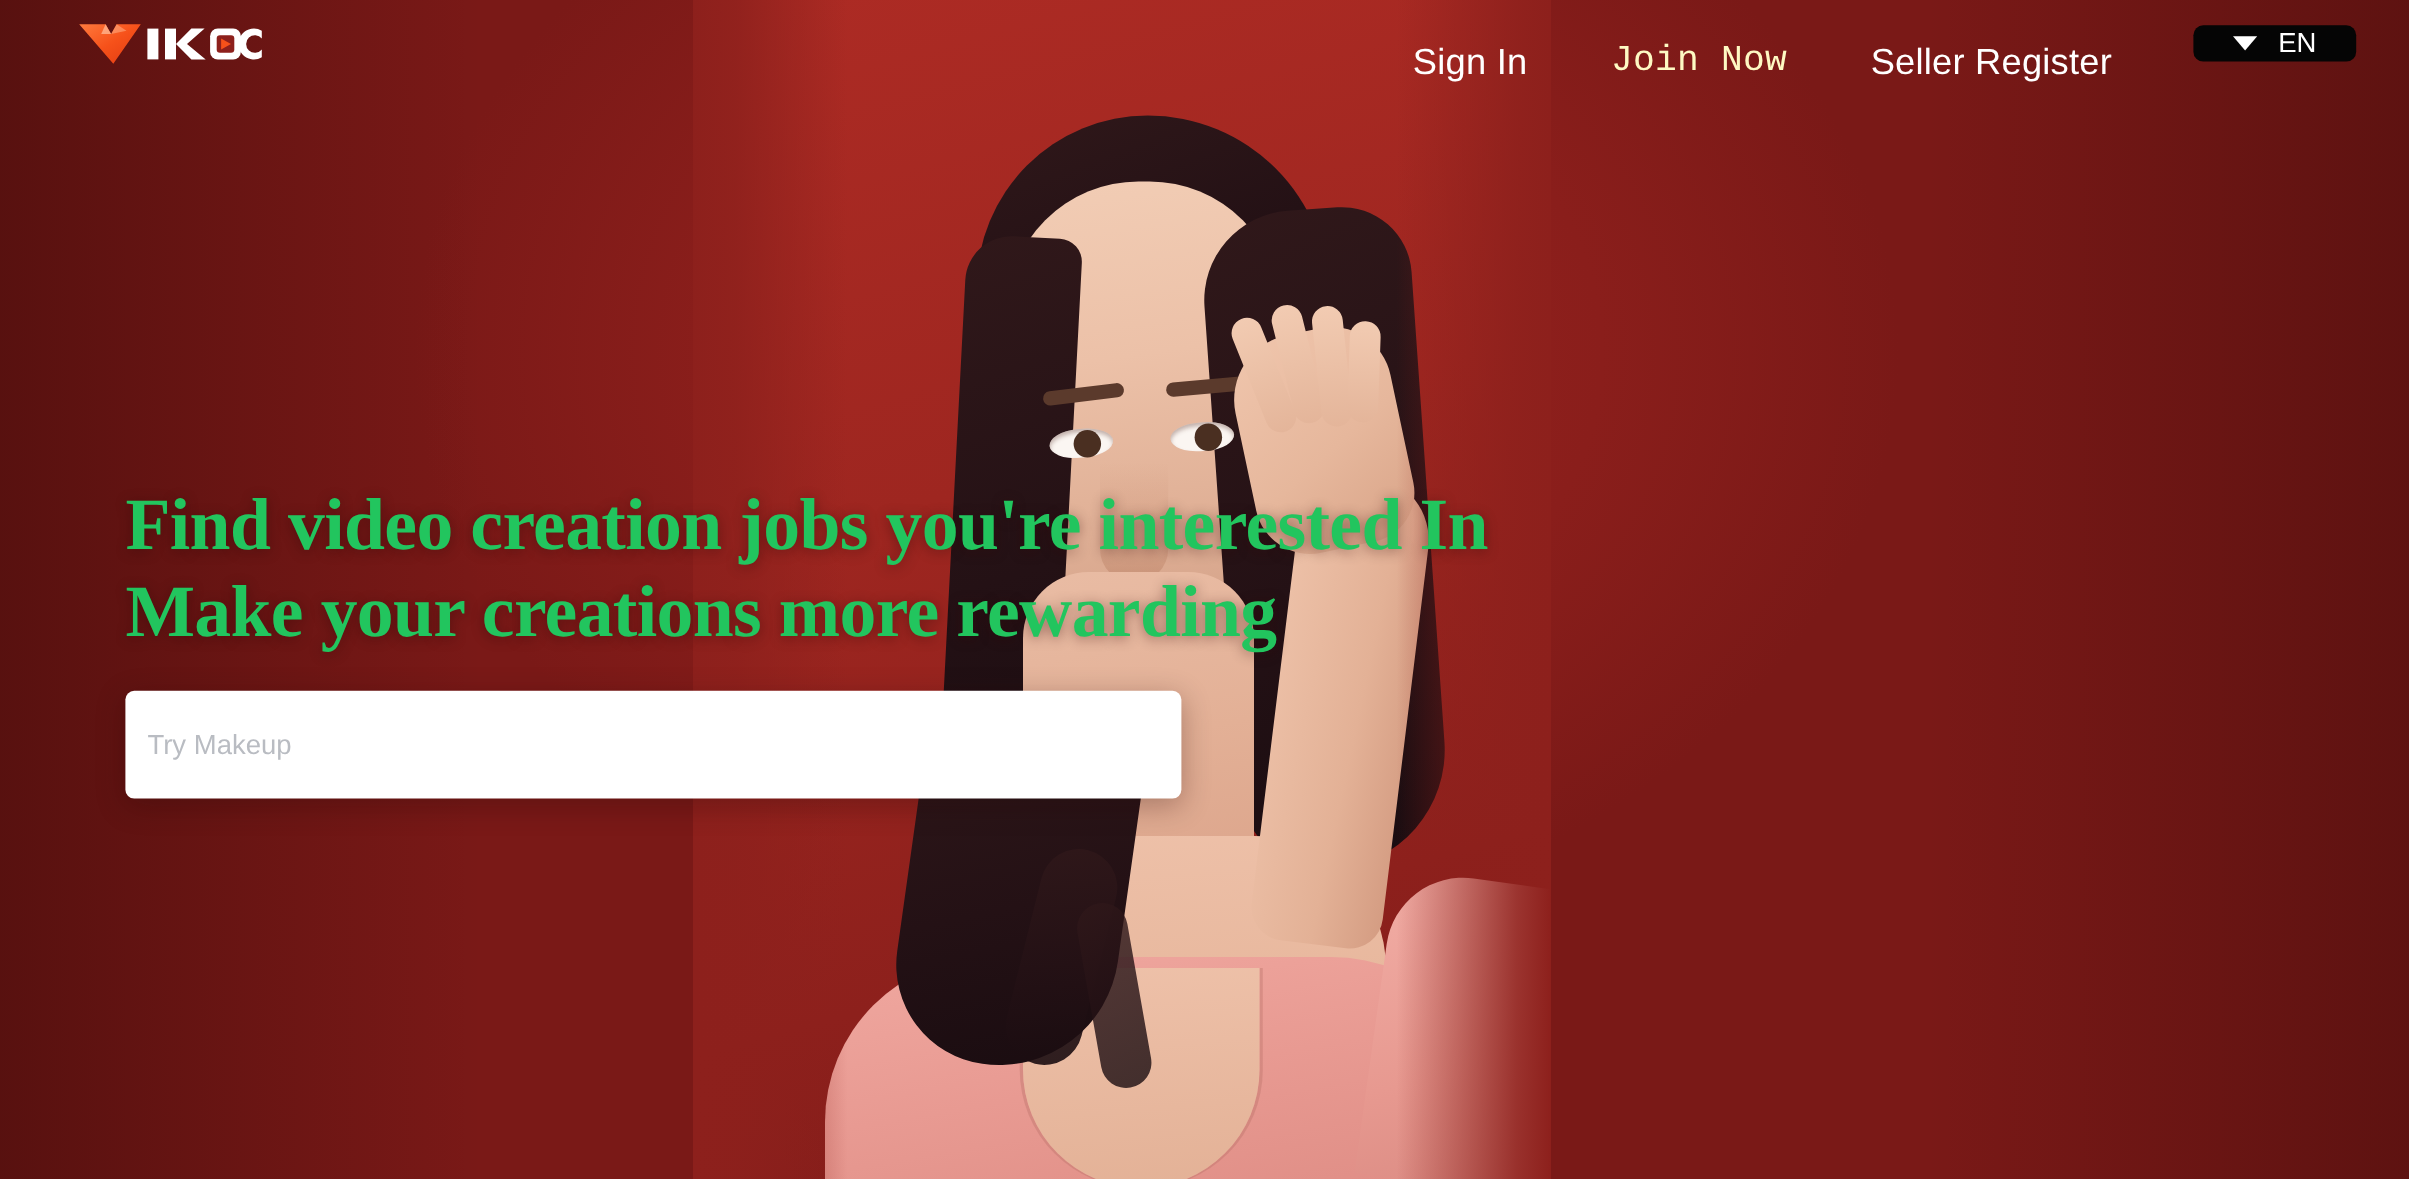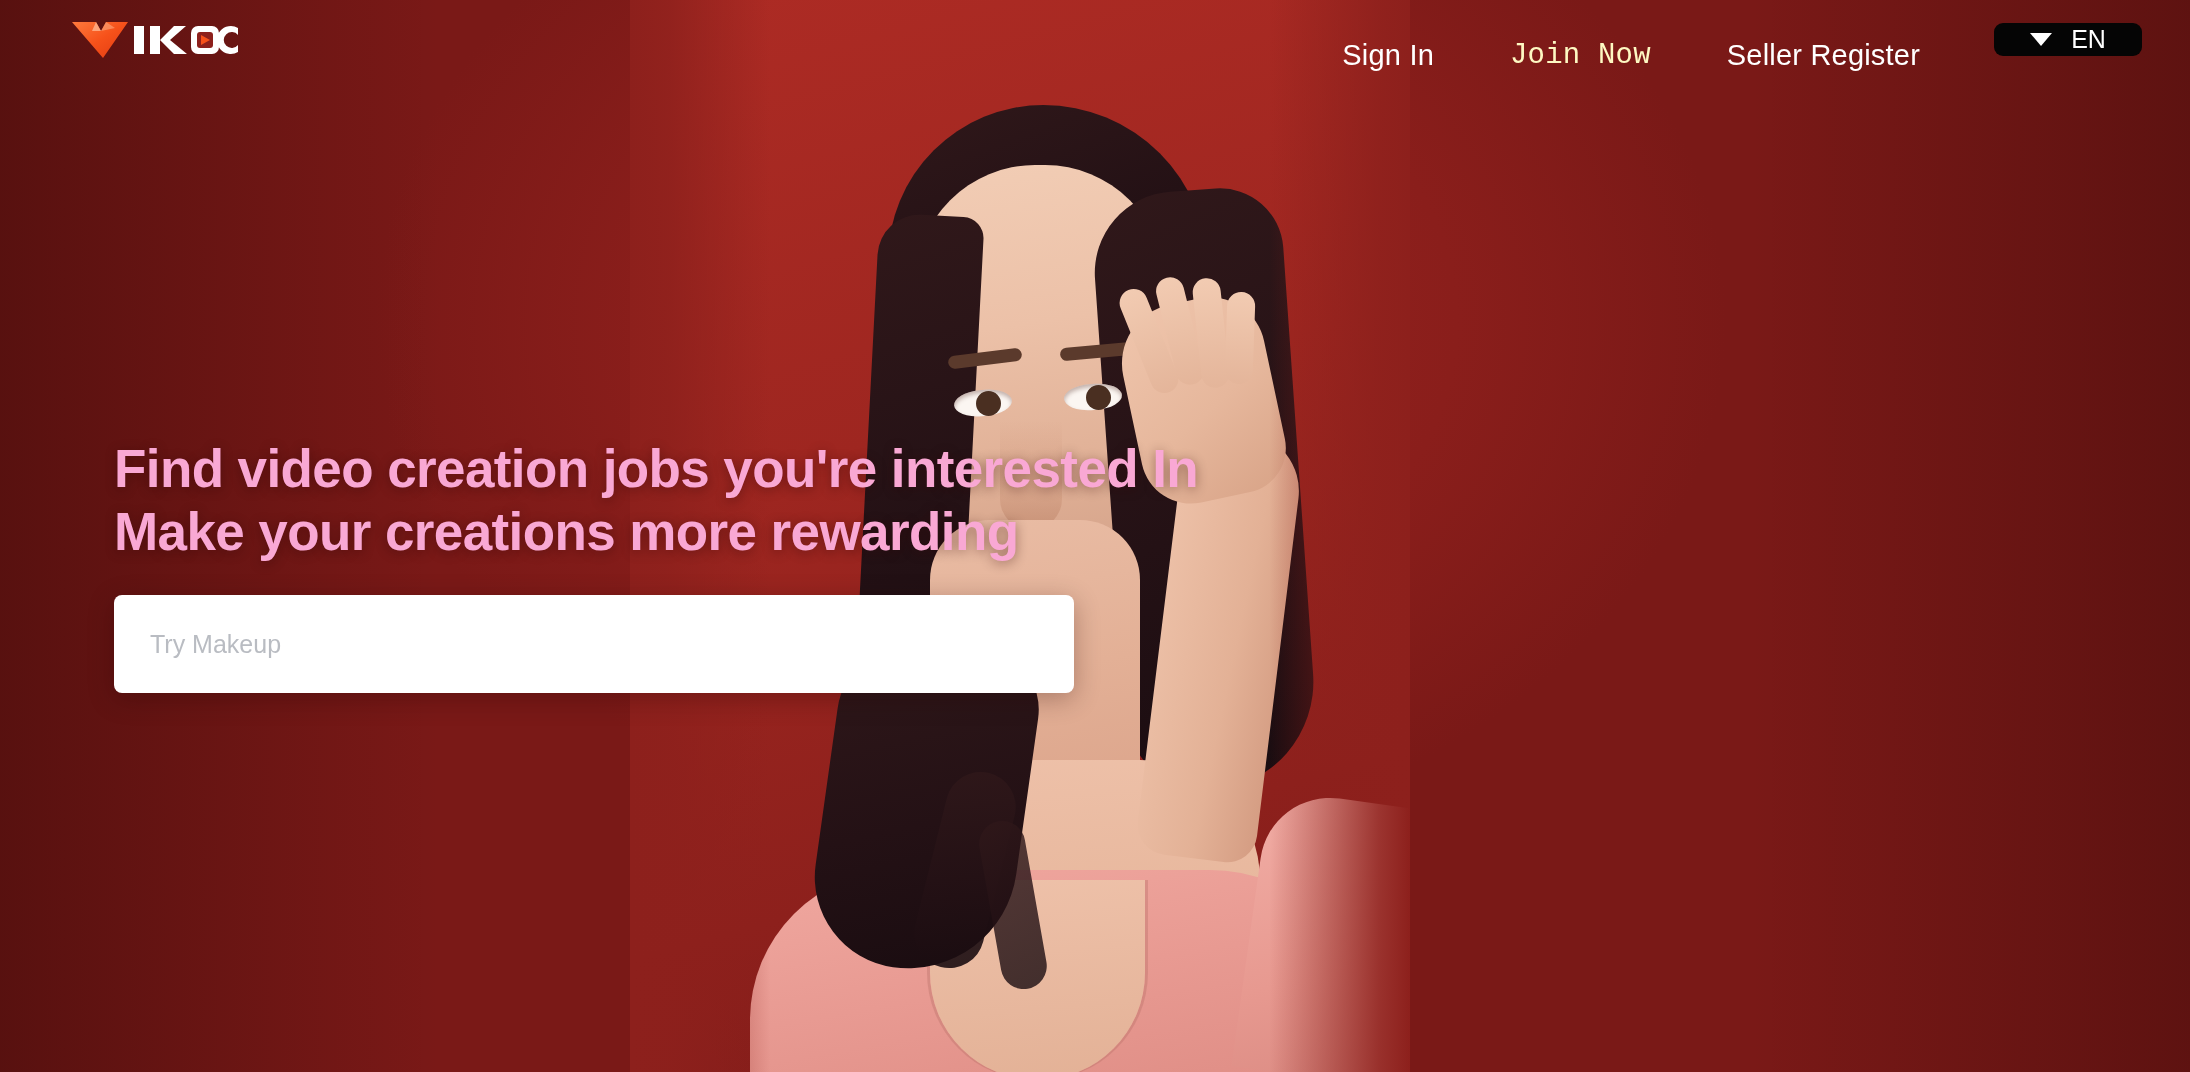--- a/index.html
+++ b/index.html
@@ -203,21 +203,21 @@
     display:flex; align-items:center;
     padding:0 48px 0 70px;
     z-index:40;
   }
   .logo { display:flex; align-items:center; }
   .logo svg { display:block; }
 
   .nav { margin-left:auto; display:flex; align-items:center; }
   .nav-link {
     color:#ffffff;
-    font-size:29px;
+    font-size:33px;
     letter-spacing:.2px;
     text-decoration:none;
     margin-left:76px;
     white-space:nowrap;
     cursor:pointer;
     margin-top:33px;
   }
   .nav-link.accent { color:#fef9c3;font-family:Liberation Mono, monospace; }
   .lang-btn {
     margin-left:74px;
@@ -241,27 +241,27 @@
   }
 
   
   .hero-content {
     position:absolute;
     left:114px; top:438px;
     z-index:30;
     width:1700px;
   }
   .headline {
-    color:#f9a8d4;
-    font-size:53px;
+    color:#22c55e;
+    font-size:67px;
     line-height:1.18;
     font-weight:bold;
     letter-spacing:-0.6px;
     text-shadow:0 2px 12px rgba(50,8,8,.45);
-    font-family:Liberation Sans, sans-serif;
+    font-family:Liberation Serif, serif;
   }
   .headline span { display:block; white-space:nowrap; }
 
   .search-wrap {
     margin-top:32px;
     width:960px; height:98px;
     background:#ffffff;
     border-radius:8px;
     display:flex; align-items:center;
     padding:0 9px 0 0;
@@ -269,21 +269,20 @@
   }
   .search-input {
     flex:1;
     height:96px;
     border:none; outline:none;
     background:transparent;
     font-size:25px;
     color:#333;
     padding:0 20px;
     font-family:"Liberation Sans", sans-serif;
-    margin-left:16px;
   }
   .search-input::placeholder { color:#b9bcc2; }
   .search-btn {
     width:177px; height:80px;
     background:#f5490c;
     color:#ffffff;
     border:none;
     border-radius:8px;
     font-size:29px;
     cursor:pointer;

